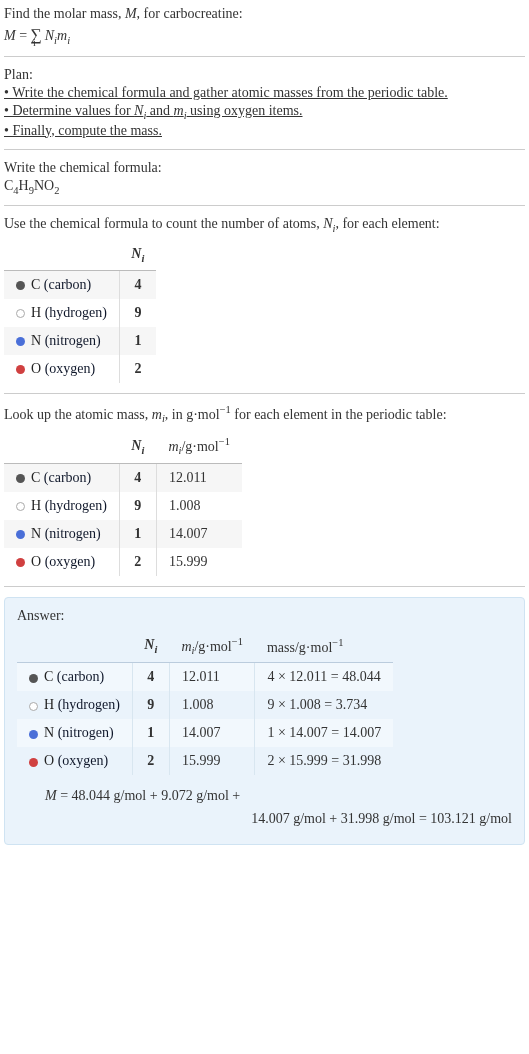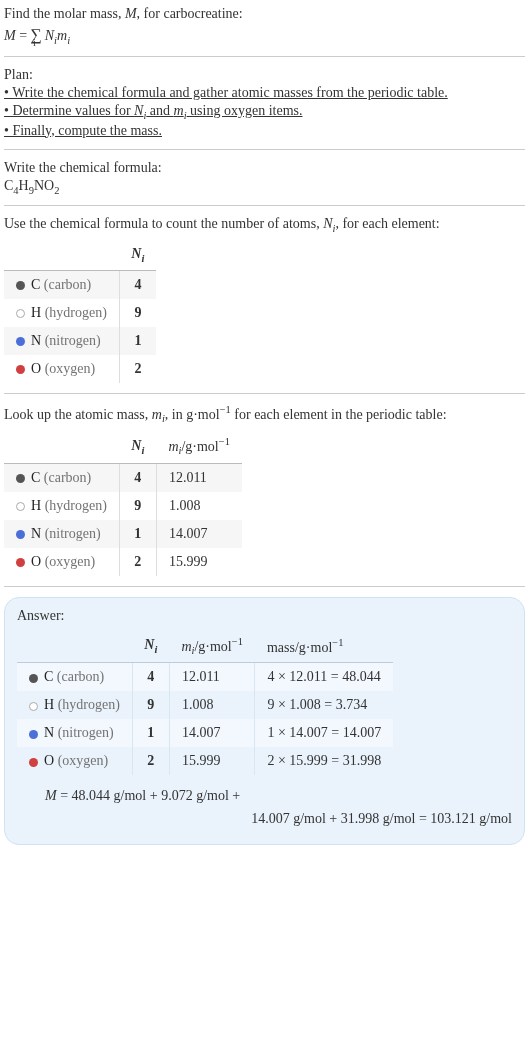--- a/index.html
+++ b/index.html
@@ -51,27 +51,27 @@
   height: 9px;
   border-radius: 50%;
   margin-right: 6px;
   vertical-align: middle;
 }
 .dot-c { background: #555; }
 .dot-h { background: #fff; border: 1px solid #aaa; }
 .dot-n { background: #4a6fd8; }
 .dot-o { background: #d04040; }
 .elem-sym { color: #222; }
-.elem-name { color: #737373; }
+.elem-name { color: #0f172a; }
 sub { font-size: 0.75em; }
 sup { font-size: 0.75em; }
 .answer-box {
   background: #eaf3fb;
   border: 1px solid #cfe3f2;
-  border-radius: 15px;
+  border-radius: 4px;
   padding: 10px 12px 14px 12px;
   margin-top: 6px;
 }
 .answer-box table tr.row-even { background: #f2f8fd; }
 .answer-box table tr.row-odd { background: #eaf3fb; }
 .answer-box th { border-bottom: 1px solid #bcd; }
 .answer-box td.col-left { border-right: 1px solid #d8e6f0; }
 .answer-label {
   margin-bottom: 6px;
 }

